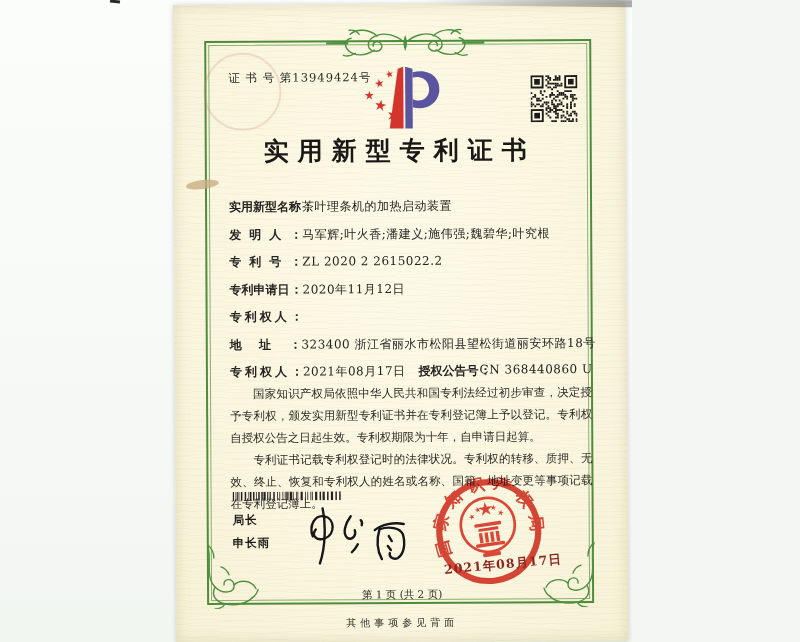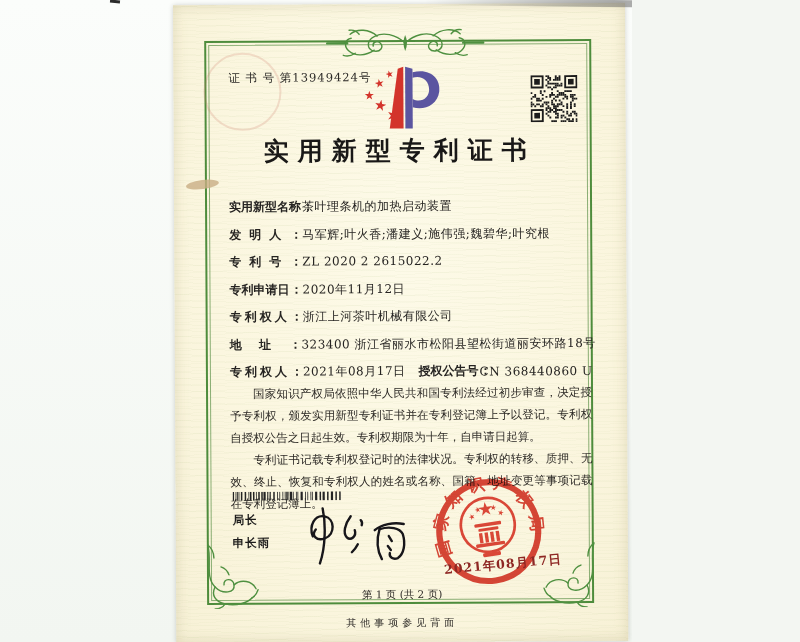--- a/index.html
+++ b/index.html
@@ -35,21 +35,21 @@
   .certno{position:absolute;left:55px;top:66px;font-size:11.5px;letter-spacing:1px;color:#2b2926;}
   .logo{position:absolute;left:183px;top:58px;width:92px;height:76px;}
   .qr{position:absolute;left:357px;top:72px;width:47px;height:47px;}
   .title{position:absolute;left:0;right:0;top:130px;text-align:center;font-size:25px;font-weight:700;letter-spacing:9px;color:#191817;}
 
   .fields{position:absolute;left:55px;top:194px;width:366px;font-size:12px;}
   .frow{display:flex;align-items:baseline;height:27.5px;white-space:nowrap;}
   .lbl{display:inline-block;width:73px;text-align:justify;text-align-last:justify;letter-spacing:0;font-weight:bold;}
   .lbl::after{content:"：";margin-left:1px;}
   .val{letter-spacing:.5px;}
-  .pair2{margin-left:13px;display:flex;align-items:center;}
+  .pair2{margin-left:13px;display:flex;align-items:flex-start;}
   .pair2 .lbl{width:61px;}
 
   .paras{position:absolute;left:55px;top:378px;width:362px;font-size:11.5px;line-height:22px;text-align:justify;color:#2d2a26;}
   .paras p{margin:0;text-indent:2em;}
 
   .barcode{position:absolute;left:57px;top:487px;width:110px;height:9px;}
   .director{position:absolute;left:57px;top:504px;font-family:var(--sans);font-size:11.5px;font-weight:600;color:#1d1c1b;line-height:23px;letter-spacing:1px;}
   .signature{position:absolute;left:123px;top:497px;width:120px;height:66px;}
 
   .seal{position:absolute;left:240px;top:455px;width:146px;height:146px;opacity:.93;mix-blend-mode:multiply;z-index:4;}
@@ -335,21 +335,20 @@
       <div class="frow">
         <span class="lbl">专利号</span>
         <span class="val">ZL 2020 2 2615022.2</span>
       </div>
       <div class="frow">
         <span class="lbl">专利申请日</span>
         <span class="val">2020年11月12日</span>
       </div>
       <div class="frow">
         <span class="lbl">专利权人</span>
-        <span class="val">浙江上河茶叶机械有限公司</span>
       </div>
       <div class="frow">
         <span class="lbl">地址</span>
         <span class="val">323400 浙江省丽水市松阳县望松街道丽安环路18号</span>
       </div>
       <div class="frow">
         <span class="lbl">专利权人</span>
         <span class="val">2021年08月17日</span>
         <span class="pair2">
           <span class="lbl">授权公告号</span>

